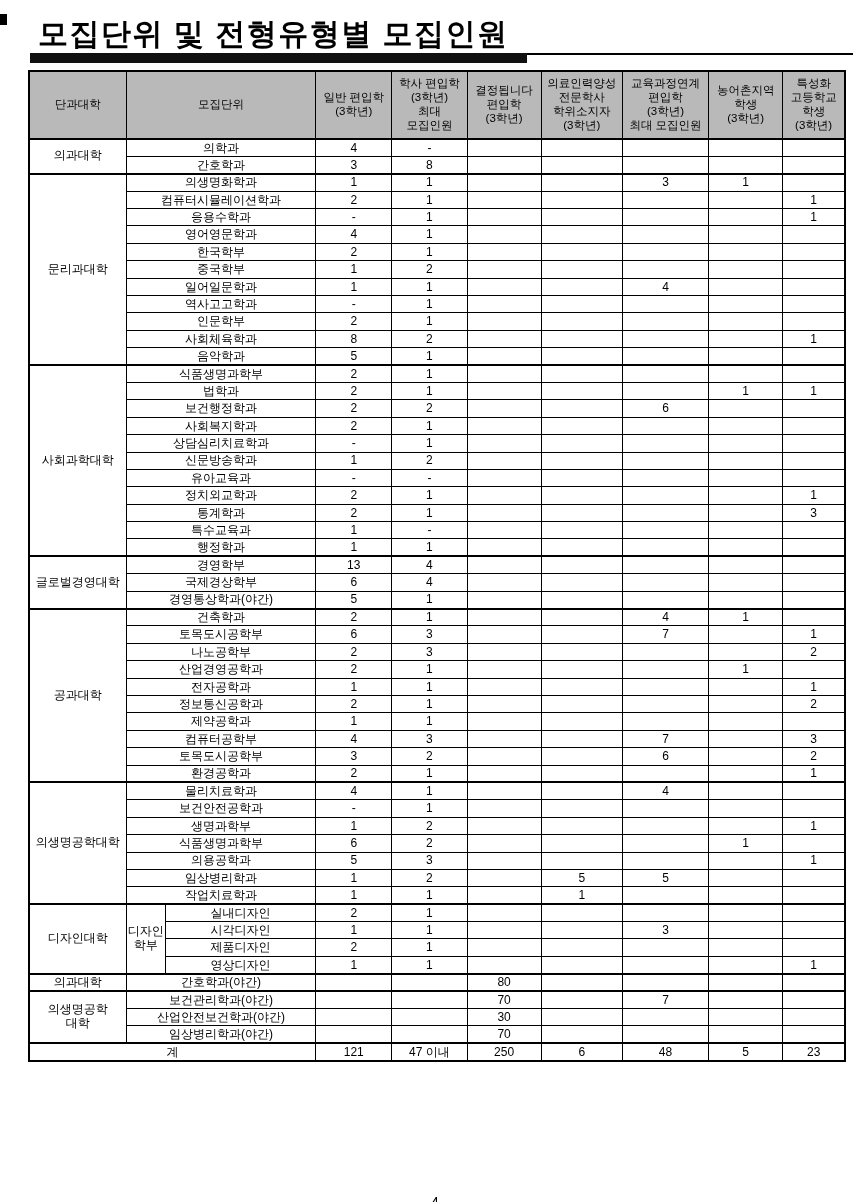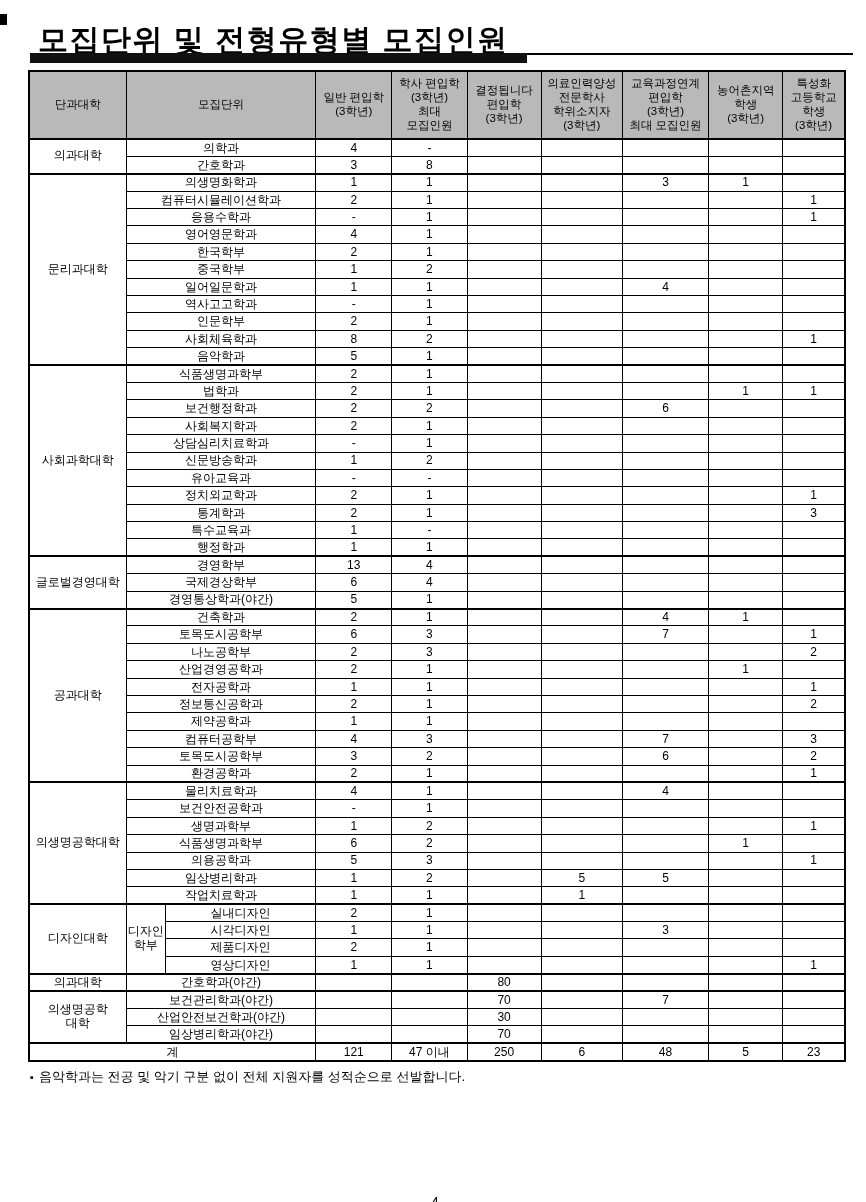--- a/index.html
+++ b/index.html
@@ -2,21 +2,21 @@
 <html><head>
 <meta charset="utf-8">
 <style>
   * { margin:0; padding:0; box-sizing:border-box; }
   html,body { width:866px; height:1202px; background:#ffffff; color:#000;
               font-family:"Liberation Sans", sans-serif; }
   body { position:relative; overflow:hidden; }
 
   .corner-mark { position:absolute; left:0; top:14px; width:7px; height:11px; background:#000; }
 
-  .page-title { position:absolute; left:38px; top:20px; font-size:30px; font-weight:bold;
+  .page-title { position:absolute; left:38px; top:14px; font-size:30px; font-weight:bold;
                 letter-spacing:1.5px; white-space:nowrap; }
   .title-rule-thin { position:absolute; left:30px; top:53px; width:823px; height:2px; background:#000; }
   .title-rule-thick { position:absolute; left:30px; top:53px; width:497px; height:10px; background:#111; }
 
   table.admission-table { position:absolute; left:28px; top:70px; width:818px;
       border-collapse:collapse; table-layout:fixed; border:2px solid #000; }
   .admission-table td { border:1px solid #000; text-align:center; vertical-align:middle;
       font-size:12px; padding:0 1px; overflow:hidden; }
   .admission-table thead td { background:#b9b9b9; height:68px; white-space:pre-line;
       line-height:1.2; font-size:11.5px; border-bottom:2px solid #000; }
@@ -626,16 +626,15 @@
         <td>250</td>
         <td>6</td>
         <td>48</td>
         <td>5</td>
         <td>23</td>
       </tr>
     </tbody>
 </table>
 
 <div class="footnotes">
-    <div class="footnote"><span class="bullet">▪</span><span>음악학과는 전공 및 악기 구분 없이 전체 지원자를 성적순으로 선발합니다.</span></div>
   </div>
 
 <div class="page-number-sliver">4</div>
 
 </body></html>

